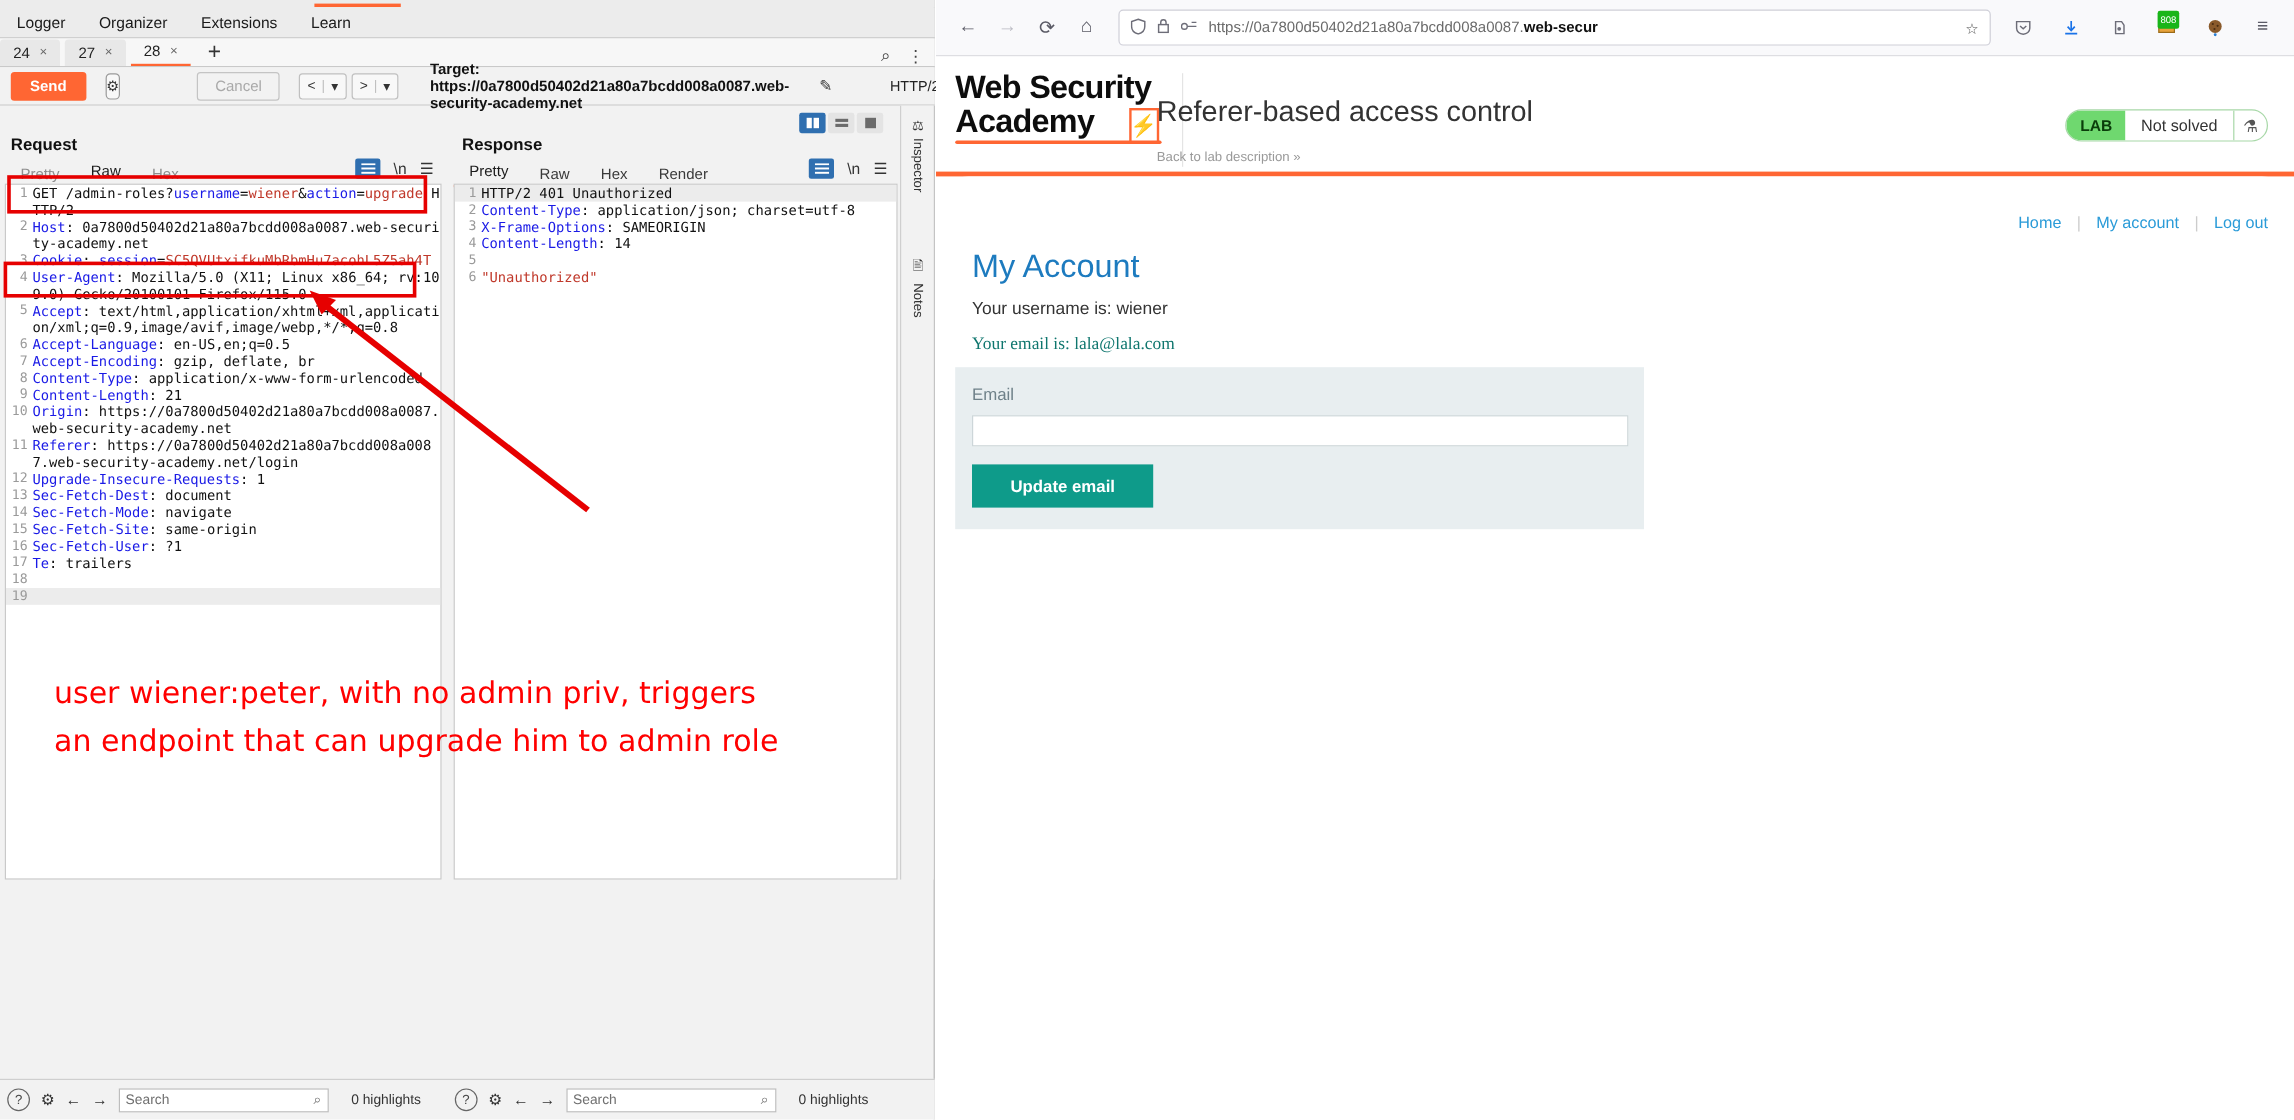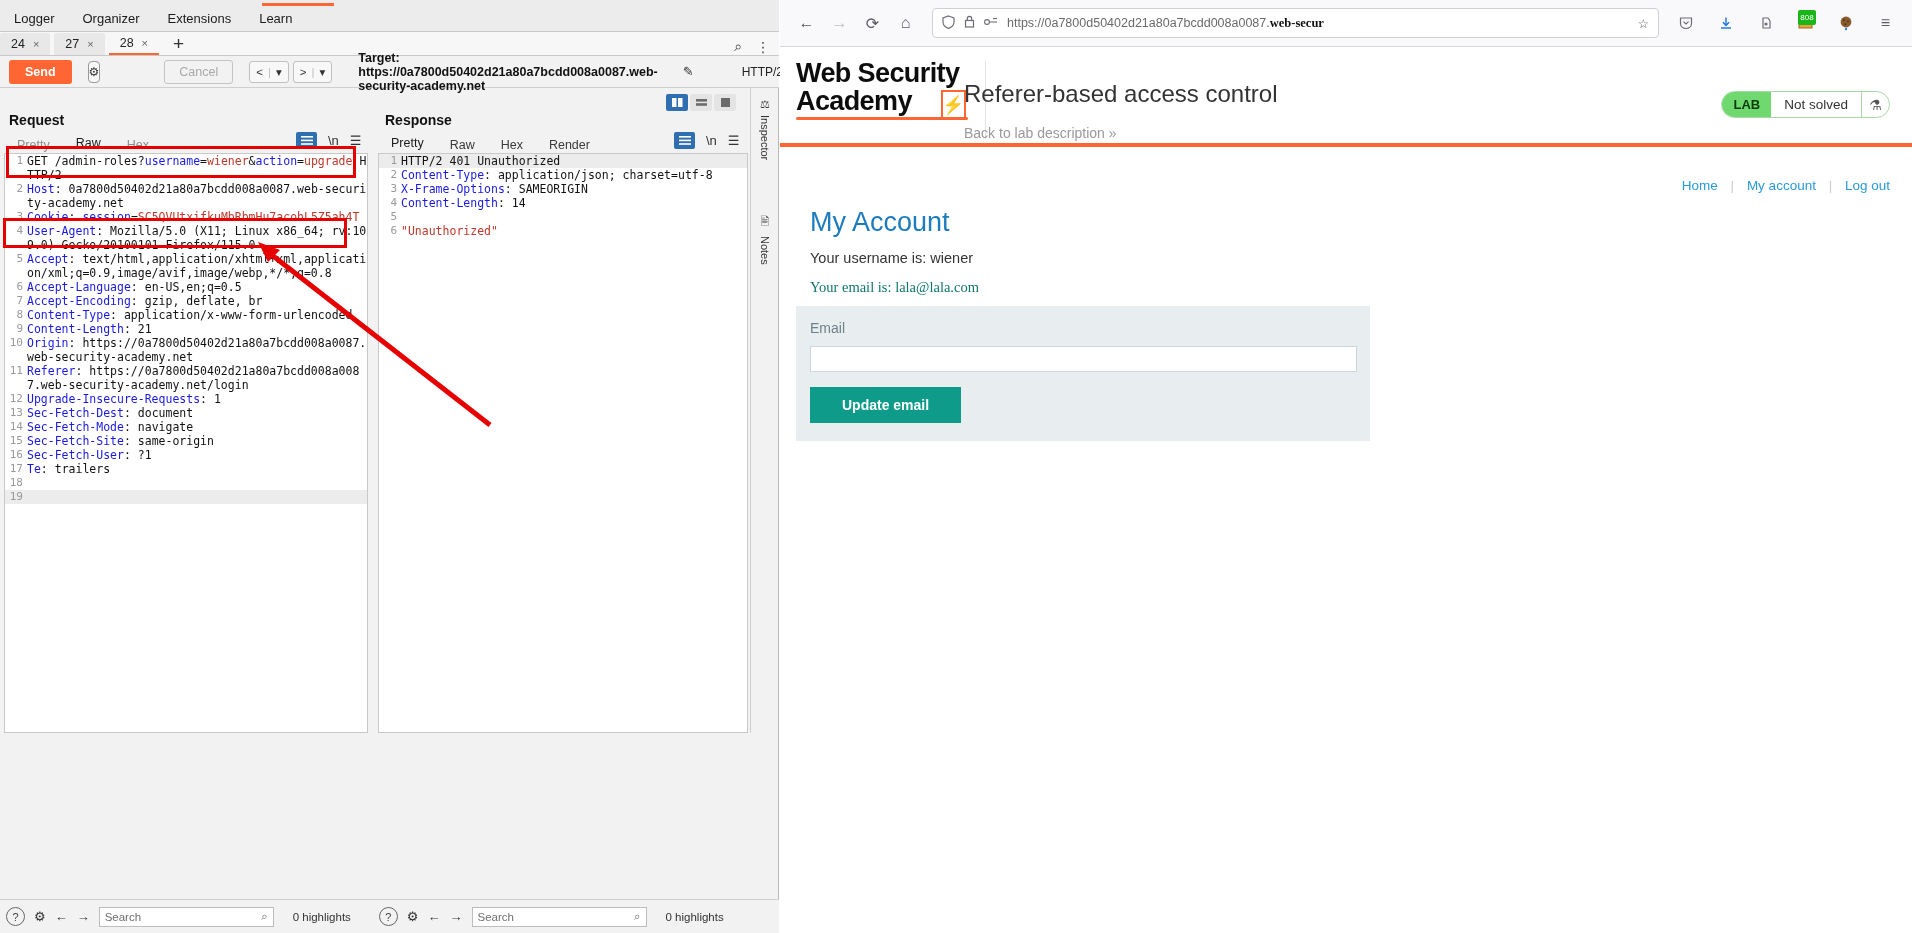--- a/index.html
+++ b/index.html
@@ -169,40 +169,40 @@
   .ffbtn { width:33px;height:33px;display:flex;align-items:center;justify-content:center;
            font-size:16px;color:#5b5b66; border-radius:4px;}
   .ffbtn.dim { color:#bcbcc4; }
   .urlbar {
     flex:1; height:30px; margin:0 10px; background:#fff;
     border:1px solid #cfcfd8; border-radius:4px;
     display:flex; align-items:center; gap:9px; padding: 0 9px;
     font-size:12.5px; color:#555;
   }
   .urlbar .urltext { flex:1; white-space:nowrap; overflow:hidden; color:#6a6a6a;}
-  .urlbar .urltext b { color:#111; font-weight:700;font-family:Liberation Serif, serif; }
+  .urlbar .urltext b { color:#111; font-weight:700; }
   .ffright { display:flex; align-items:center; gap:7px; }
   .ext-green { width:18px;height:15px;background:#19b519;color:#fff;font-size:8px;
                display:flex;align-items:center;justify-content:center;border-radius:2px;}
 
   .lab-header {
     position:absolute; left:0; top:47px; width:1132px; height:96px; background:#fff;
   }
   .logo { position:absolute; left:16px; top:13px; width:178px; }
   .logo .l1 { font-size:27px; font-weight:bold; letter-spacing:-0.6px; color:#0d0d0d; line-height:27px; }
   .logo .l2 { font-size:27px; font-weight:bold; letter-spacing:-0.6px; color:#0d0d0d; line-height:29px; }
   .logo .bar { width:172px; height:3px; background:#ff6633; margin-top:1px; border-radius:2px;}
   .logo .zap {
     position:absolute; right:8px; top:30px; width:25px;height:30px;
     border:2.5px solid #ff6633; display:flex;align-items:center;justify-content:center;
     color:#ff6633; font-size:18px; font-weight:bold;
   }
   .lab-divider { position:absolute; left:205px; top:14px; width:1px; height:78px; background:#e4e4e4; }
   .lab-title { position:absolute; left:184px; top:33px; font-size:24px; color:#333; font-weight:400;}
-  .lab-sub { position:absolute; left:184px; top:78px; font-size:14px; color:#999; }
+  .lab-sub { position:absolute; left:184px; top:78px; font-size:11px; color:#999; }
   .lab-badge {
     position:absolute; right:22px; top:44px; height:27px;
     display:flex; align-items:stretch;
     border:1px solid #a8d8a8; border-radius:14px; overflow:hidden; background:#fff;
   }
   .lab-badge .lb {
     background:#6fd86f; color:#0a3d0a; font-weight:bold; font-size:13px;
     padding: 0 11px; display:flex;align-items:center;
   }
   .lab-badge .ls {
@@ -493,20 +493,24 @@
         <span class="hlcount">0 highlights</span>
       </div>
     </div>
 
     <div class="redbox" style="left:6px; top:146px; width:350px; height:32px;"></div>
     <div class="redbox" style="left:3px; top:218px; width:344px; height:30px;"></div>
     <svg style="position:absolute; left:250px; top:230px; width:260px; height:210px; pointer-events:none;">
       <line x1="240" y1="195" x2="18" y2="22" stroke="#e60000" stroke-width="5"></line>
       <polygon points="8,12 30,20 18,32" fill="#e60000"></polygon>
     </svg>
+    <div class="annot" style="left:45px; top:558px; width:710px;">
+      <div>user wiener:peter, with no admin priv, triggers</div>
+      <div>an endpoint that can upgrade him to admin role</div>
+    </div>
   </div>
 
   <div id="ff">
     <div class="ff-chrome">
       <div class="ffbtn">←</div>
       <div class="ffbtn dim">→</div>
       <div class="ffbtn">⟳</div>
       <div class="ffbtn">⌂</div>
       <div class="urlbar">
         <span><svg width="13" height="14" viewBox="0 0 13 14">

